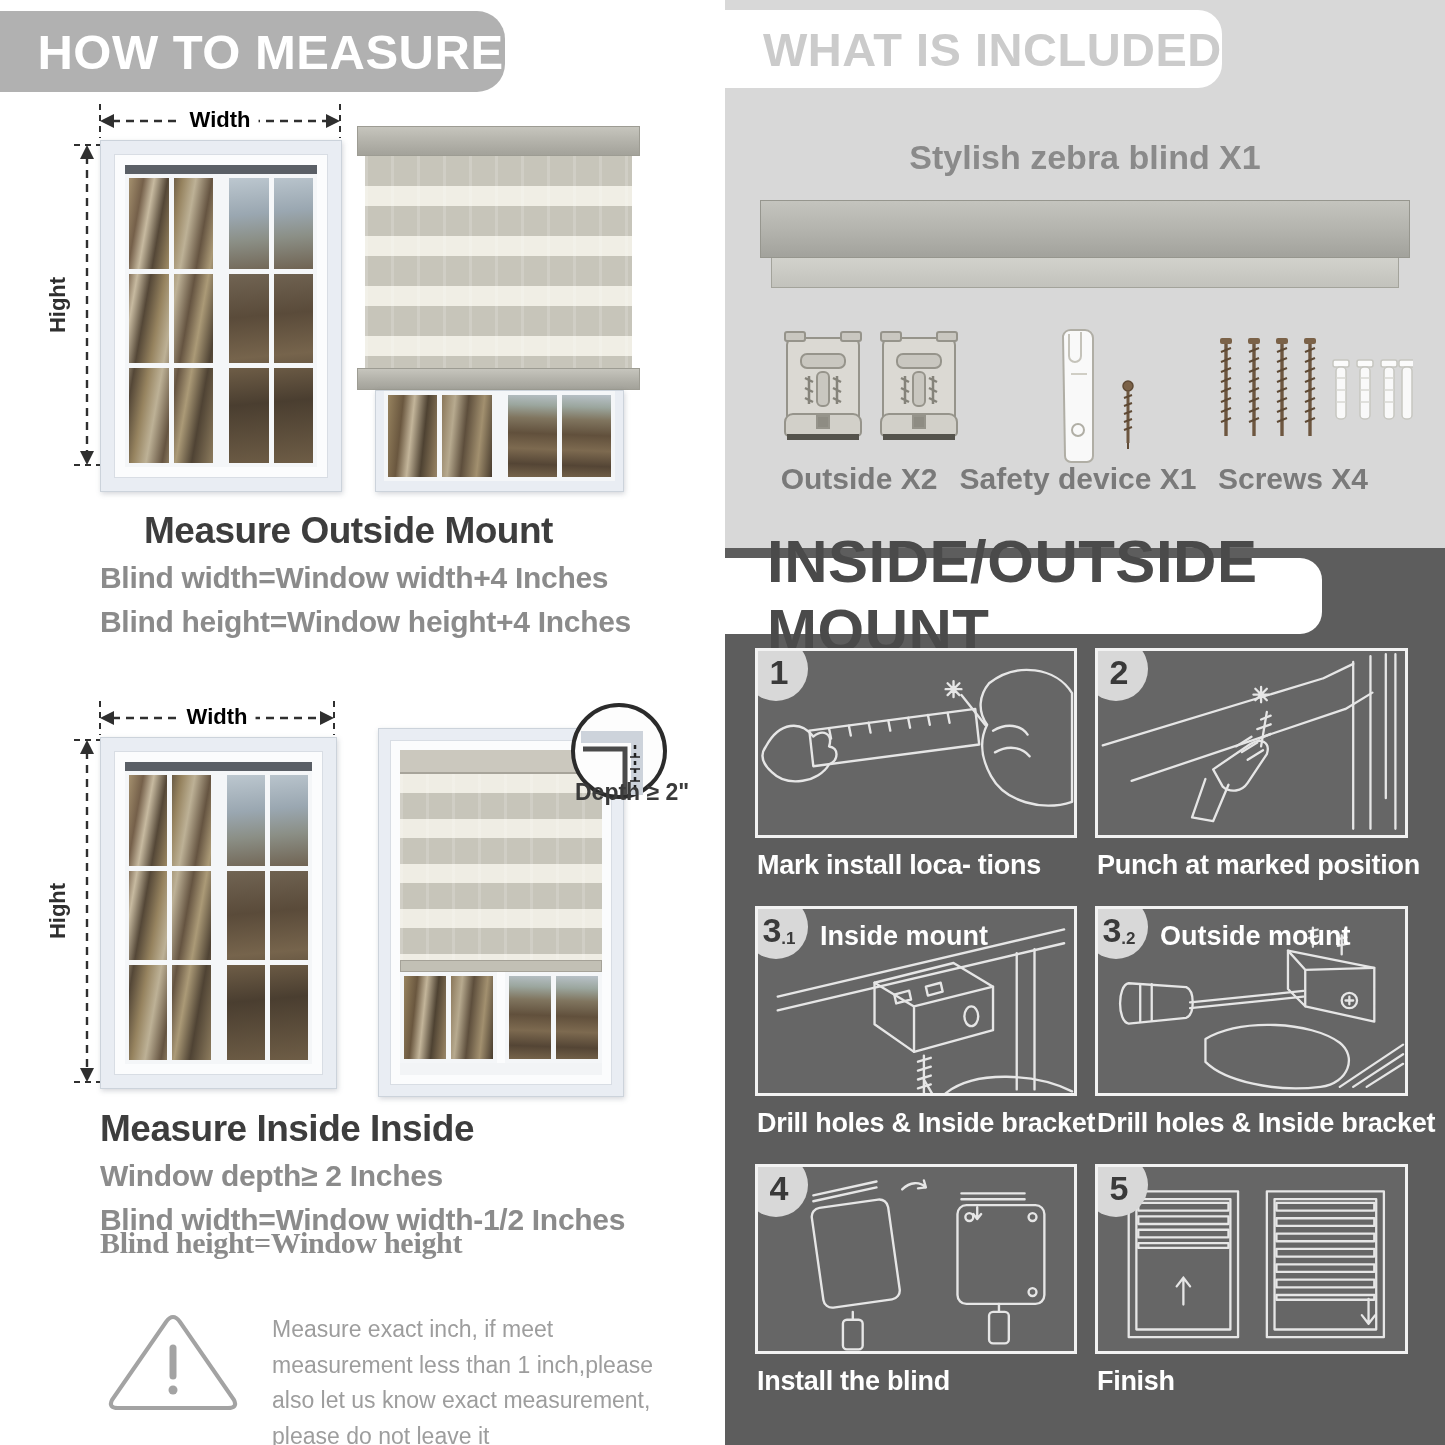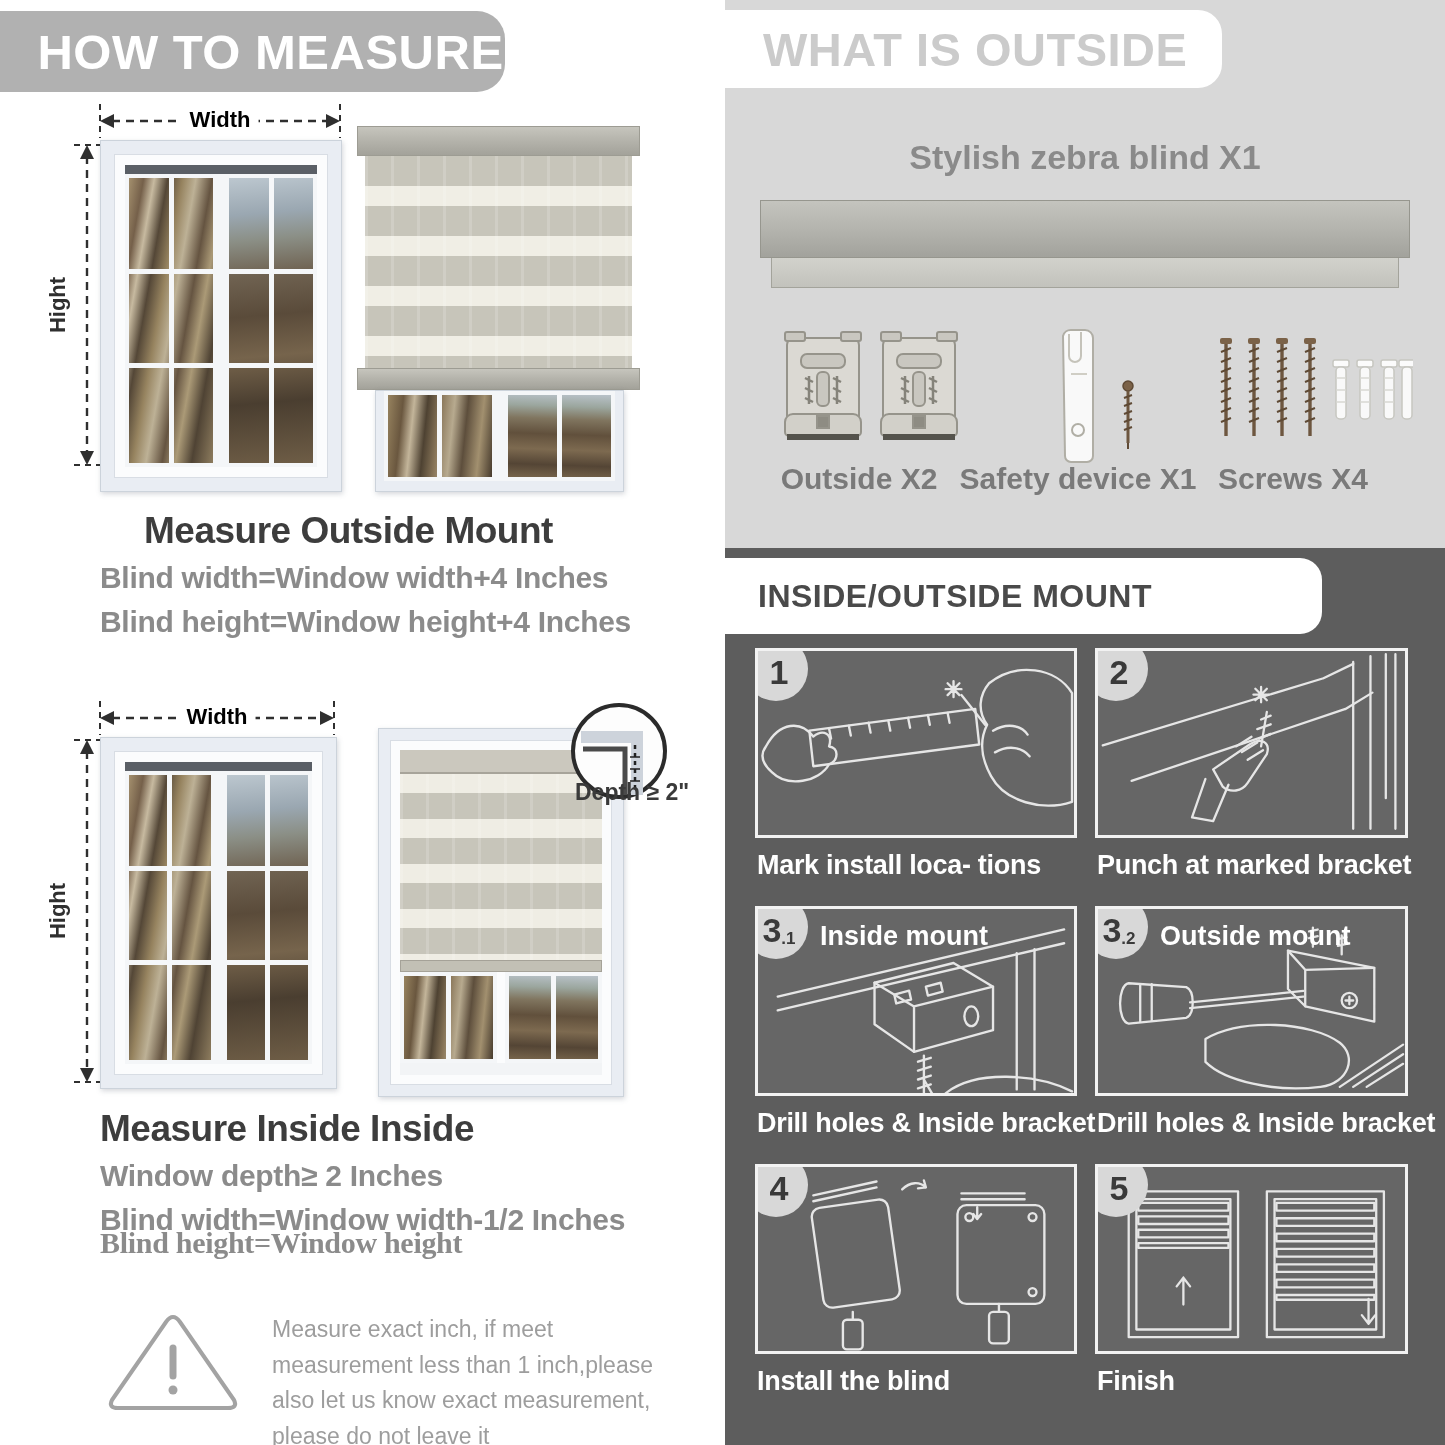--- a/index.html
+++ b/index.html
@@ -55,21 +55,21 @@
            border:1px solid #96968e;box-sizing:border-box;}
   .hr-sub{position:absolute;left:46px;top:258px;width:628px;height:30px;
           background:linear-gradient(180deg,#d2d2cc 0%,#c2c2bc 100%);
           border:1px solid #a3a39b;border-top:none;box-sizing:border-box;}
   .item-label{position:absolute;top:462px;transform:translateX(-50%);
               font-size:30px;font-weight:bold;color:#7a7a7a;white-space:nowrap;}
 
   .rb-panel{left:725px;top:548px;width:720px;height:897px;background:#5d5d5d;}
   .rb-title{position:absolute;left:0;top:10px;width:597px;height:76px;background:#ffffff;
             border-radius:0 22px 22px 0;display:flex;align-items:center;}
-  .rb-title span{color:#4a4a4a;font-weight:bold;font-size:32px;letter-spacing:.5px;margin-left:33px;}
+  .rb-title span{color:#4a4a4a;font-weight:bold;font-size:60px;letter-spacing:.5px;margin-left:42px;}
 
   .step-panel{position:absolute;height:190px;background:#666666;border:3px solid #f2f2f2;box-sizing:border-box;overflow:hidden;}
   .step-badge{position:absolute;left:-14px;top:-14px;width:64px;height:64px;border-radius:50%;
               background:#d8d8d8;color:#3a3a3a;font-weight:bold;font-size:34px;
               display:flex;align-items:center;justify-content:center;padding-left:6px;padding-top:6px;box-sizing:border-box;}
   .step-badge small{font-size:17px;font-weight:bold;align-self:flex-end;margin-bottom:10px;}
   .panel-title{position:absolute;left:62px;top:12px;color:#ffffff;font-weight:bold;font-size:27px;}
   .step-caption{position:absolute;color:#ffffff;font-weight:bold;font-size:27px;letter-spacing:-.3px;}
   .art{position:absolute;inset:0;width:100%;height:100%;}
   .art path,.art line,.art rect,.art circle,.art ellipse,.art polyline
@@ -226,21 +226,21 @@
     <svg width="134" height="96" viewBox="0 0 134 96">
       <path d="M60,8 Q67,-2 74,8 L128,86 Q132,94 122,94 L12,94 Q2,94 6,86 Z" fill="none" stroke="#a3a3a3" stroke-width="4" stroke-linejoin="round"></path>
       <line x1="67" y1="34" x2="67" y2="62" stroke="#a3a3a3" stroke-width="7" stroke-linecap="round"></line>
       <circle cx="67" cy="76" r="4.5" fill="#a3a3a3"></circle>
     </svg>
   </div>
   <div class="abs warn-text" style="left:272px;top:1312px;width:395px;">Measure exact inch, if meet measurement less than 1 inch,please also let us know exact measurement, please do not leave it</div>
 
   <div class="abs rt-panel">
     <div class="rt-title">
-      <span>WHAT IS OUTSIDE</span>
+      <span>WHAT IS INCLUDED</span>
     </div>
     <div class="blind-label">Stylish zebra blind X1</div>
 
     <div class="hr-main"></div>
     <div class="hr-sub"></div>
 
     <svg class="abs" style="left:58px;top:330px;" width="180" height="125" viewBox="0 0 180 125">
       <g stroke="#96948b" stroke-width="2" fill="#dbd9d3">
         <rect x="4" y="8" width="72" height="98" rx="7"></rect>
         <rect x="100" y="8" width="72" height="98" rx="7"></rect>
@@ -364,21 +364,21 @@
         <path d="M120,120 L158,94 C170,86 180,92 176,104 L156,134 C150,143 138,145 130,138 Z"></path>
         <path d="M136,136 L120,174 L98,170 L112,130"></path>
         <path d="M150,102 l16,-10 M156,110 l16,-10 M144,96 l16,-10"></path>
         <path d="M170,96 L176,60"></path>
         <path d="M168,88 l12,-5 M166,78 l14,-5 M170,68 l10,-4"></path>
       </svg>
       <div class="step-badge">
         <span>2</span>
       </div>
     </div>
-    <div class="step-caption" style="left:372px;top:302px;">Punch at  marked bracket</div>
+    <div class="step-caption" style="left:372px;top:302px;">Punch at  marked position</div>
 
     <div class="step-panel" style="left:30px;top:358px;width:322px;">
       <svg class="art" viewBox="0 0 320 185">
         <path d="M20,88 L310,20 M20,102 L310,34" stroke-width="2"></path>
         <path d="M262,44 V182 M280,40 V182" stroke-width="2"></path>
         <path d="M118,74 L198,54 L238,78 L238,122 L158,144 L118,116 Z"></path>
         <path d="M118,74 L158,98 L238,78 M158,98 V144"></path>
         <path d="M138,86 l15,-4 l2,9 l-15,4 Z M170,78 l15,-4 l2,9 l-15,4 Z" stroke-width="2"></path>
         <ellipse cx="216" cy="108" rx="7" ry="10"></ellipse>
         <path d="M168,148 V188" stroke-width="3"></path>

